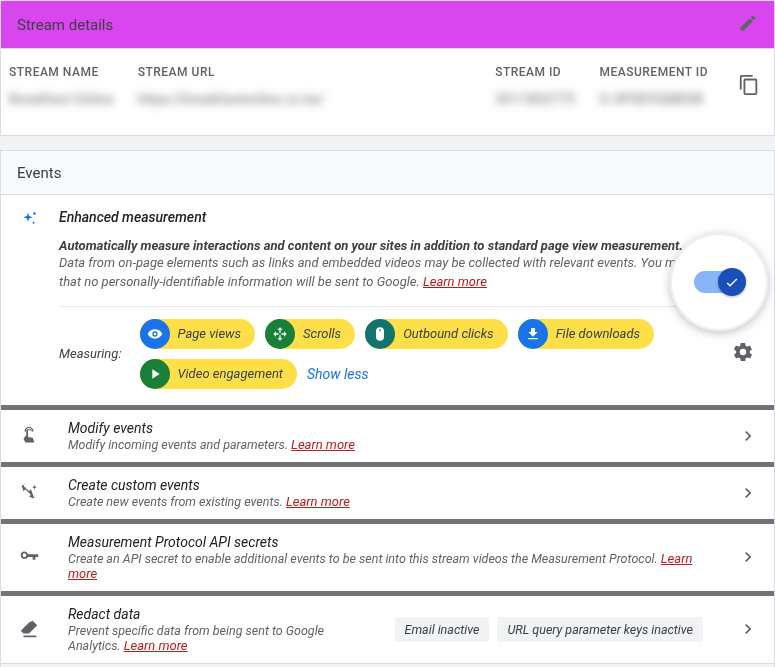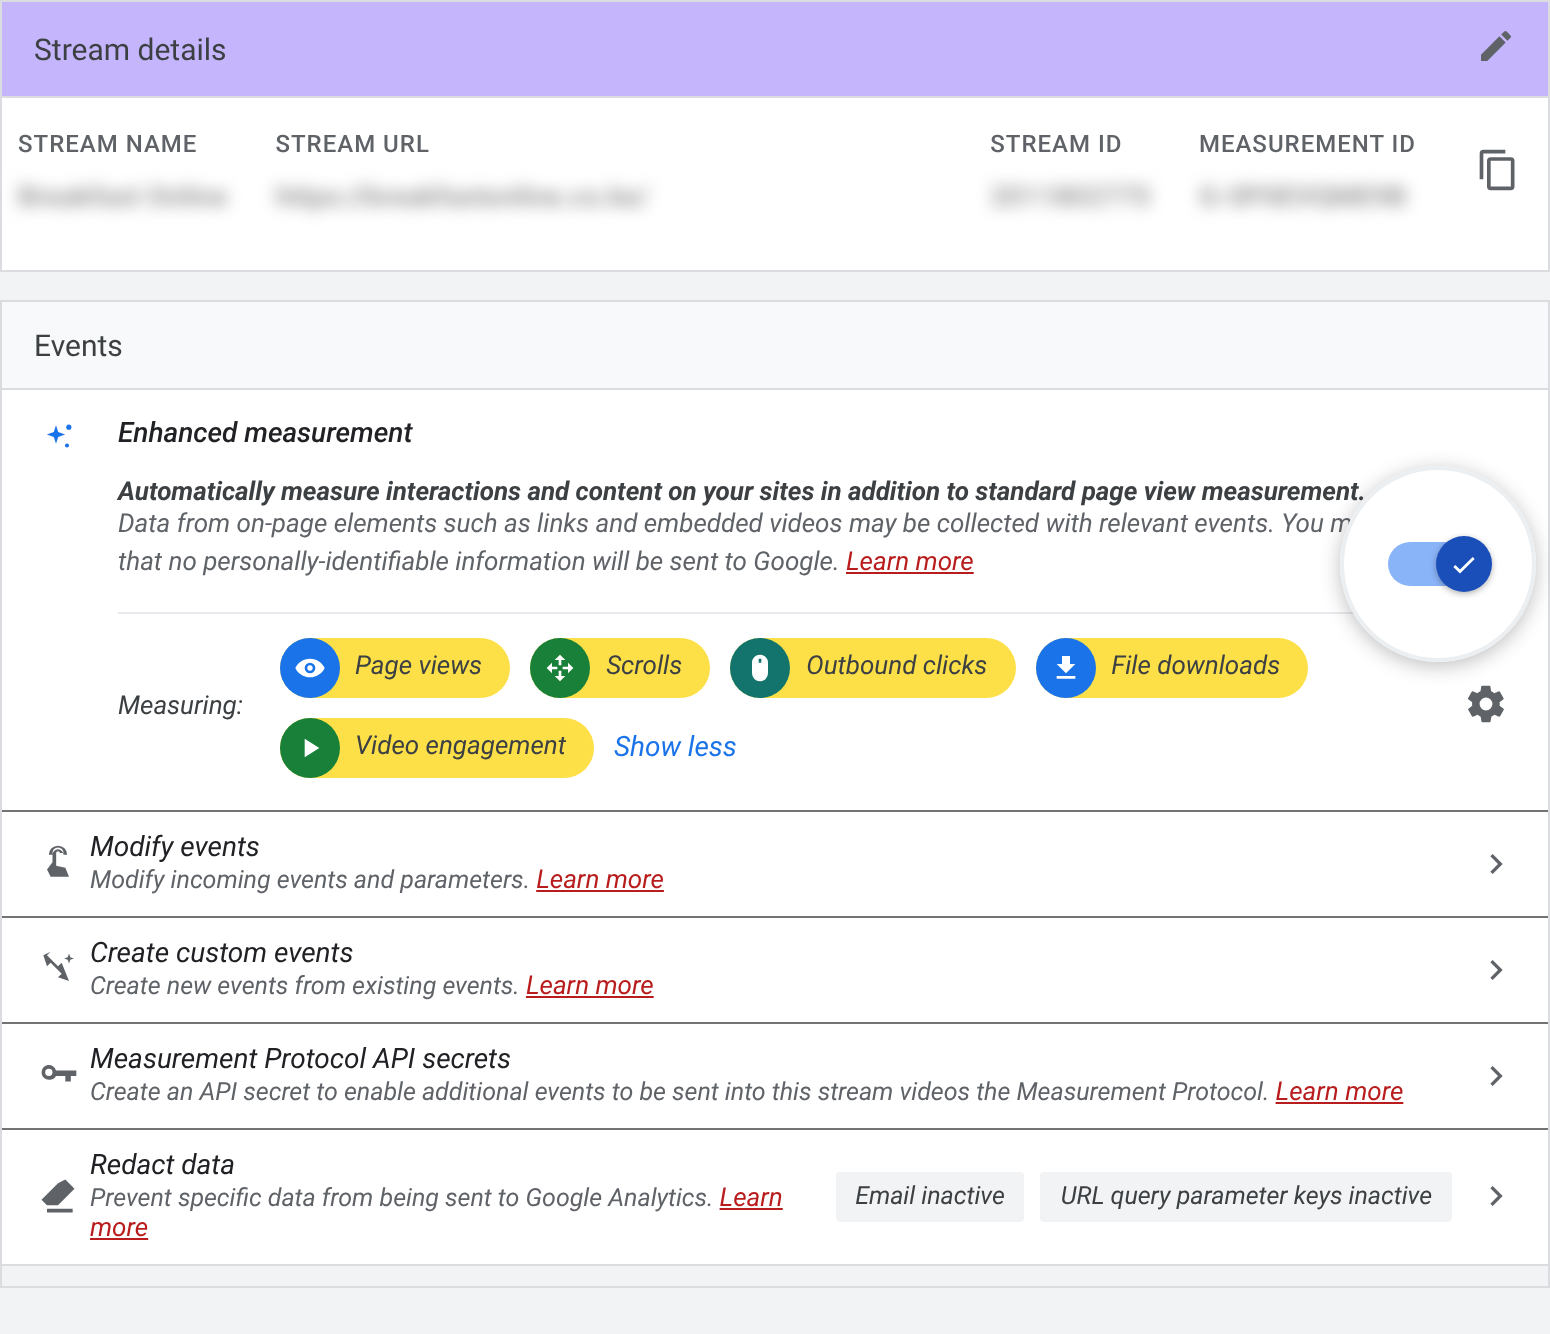--- a/index.html
+++ b/index.html
@@ -1,18 +1,18 @@
 <!DOCTYPE html>
 <html><head>
 <meta charset="utf-8">
 <style>
   * { box-sizing: border-box; margin: 0; padding: 0; }
   body { font-family: Roboto, 'Helvetica Neue', Arial, sans-serif; background: #f1f3f4; color: #202124; width: 775px; }
   .card { background: #fff; border: 1px solid #dadce0; }
-  .section-header { background: #c4b5fd; padding: 12px 16px; display: flex; align-items: center; justify-content: space-between; border-bottom: 1px solid #dadce0; }
+  .section-header { background: #d946ef; padding: 12px 16px; display: flex; align-items: center; justify-content: space-between; border-bottom: 1px solid #dadce0; }
   .section-title { font-size: 15px; color: #3c4043; font-weight: 400; }
   .edit-btn { background: none; border: none; cursor: pointer; }
   .stream-body { padding: 16px 8px 28px 8px; display: flex; align-items: flex-end; gap: 24px; }
   .col { display: flex; flex-direction: column; gap: 12px; }
   .col .lbl { font-size: 12px; letter-spacing: 0.5px; color: #5f6368; font-weight: 500; }
   .blur { color: #999; filter: blur(4px); font-size: 14px; font-weight: 700; white-space: nowrap; }
   .copy-btn { background: none; border: none; cursor: pointer; margin-left: auto; align-self: center; padding: 6px; }
   .events-hdr { background: #f8f9fa; padding: 12px 16px; border: 1px solid #dadce0; border-bottom: none; margin-top: 14px; }
   .events-card { background:#fff; border:1px solid #dadce0; border-bottom:none;font-style:italic; }
   .enh { padding: 14px 16px 16px 16px; display:flex; gap:18px; position:relative; }
@@ -26,21 +26,21 @@
   .toggle { width:50px; height:22px; border-radius:12px; background:#8ab4f8; position:relative; cursor:pointer; }
   .toggle .knob { position:absolute; right:-2px; top:-3px; width:28px; height:28px; border-radius:50%; background:#1a4fba; display:flex; align-items:center; justify-content:center; box-shadow:0 1px 3px rgba(0,0,0,0.3); }
   .measuring-row { display:flex; align-items:center; gap:18px; border-top:1px solid #e8eaed; margin-top:14px; padding-top:12px; }
   .measuring-label{font-size:13px;color:#3c4043;}
   .chips{display:flex;flex-wrap:wrap;gap:10px;align-items:center;flex:1;}
   .chip{display:inline-flex;align-items:center;background:#fde047;border-radius:16px;padding-right:14px;font-size:13px;color:#3c4043;}
   .chip .ci{width:30px;height:30px;border-radius:50%;display:flex;align-items:center;justify-content:center;margin-right:8px;}
   .ci.blue{background:#1a73e8;} .ci.green{background:#188038;} .ci.teal{background:#12746d;}
   .showless{color:#1a73e8;font-size:14px;cursor:pointer;text-align:right;}
   .gear-btn{background:none;border:none;cursor:pointer;padding:4px;}
-  .row{display:flex;align-items:center;gap:4px;padding:10px 16px;border-top:1px solid #737373;background:#fff;cursor:pointer;}
+  .row{display:flex;align-items:center;gap:27px;padding:10px 16px;border-top:5px solid #737373;background:#fff;cursor:pointer;}
   .row-icon{flex:0 0 24px;display:flex;justify-content:center;}
   .row-body{flex:1;}
   .row-title{font-size:14px;font-weight:400;color:#202124;}
   .row-desc{font-size:12.5px;color:#5f6368;margin-top:1px;}
   .chevron{color:#5f6368;}
   .tags{display:flex;gap:8px;margin-left:auto;margin-right:8px;}
   .tag{background:#f1f3f4;font-size:12.5px;color:#3c4043;padding:5px 10px;border-radius:2px;}
   .foot{height:12px;background:#f1f3f4;border:1px solid #dadce0;border-top:1px solid #dadce0;}
 </style>
 </head>

